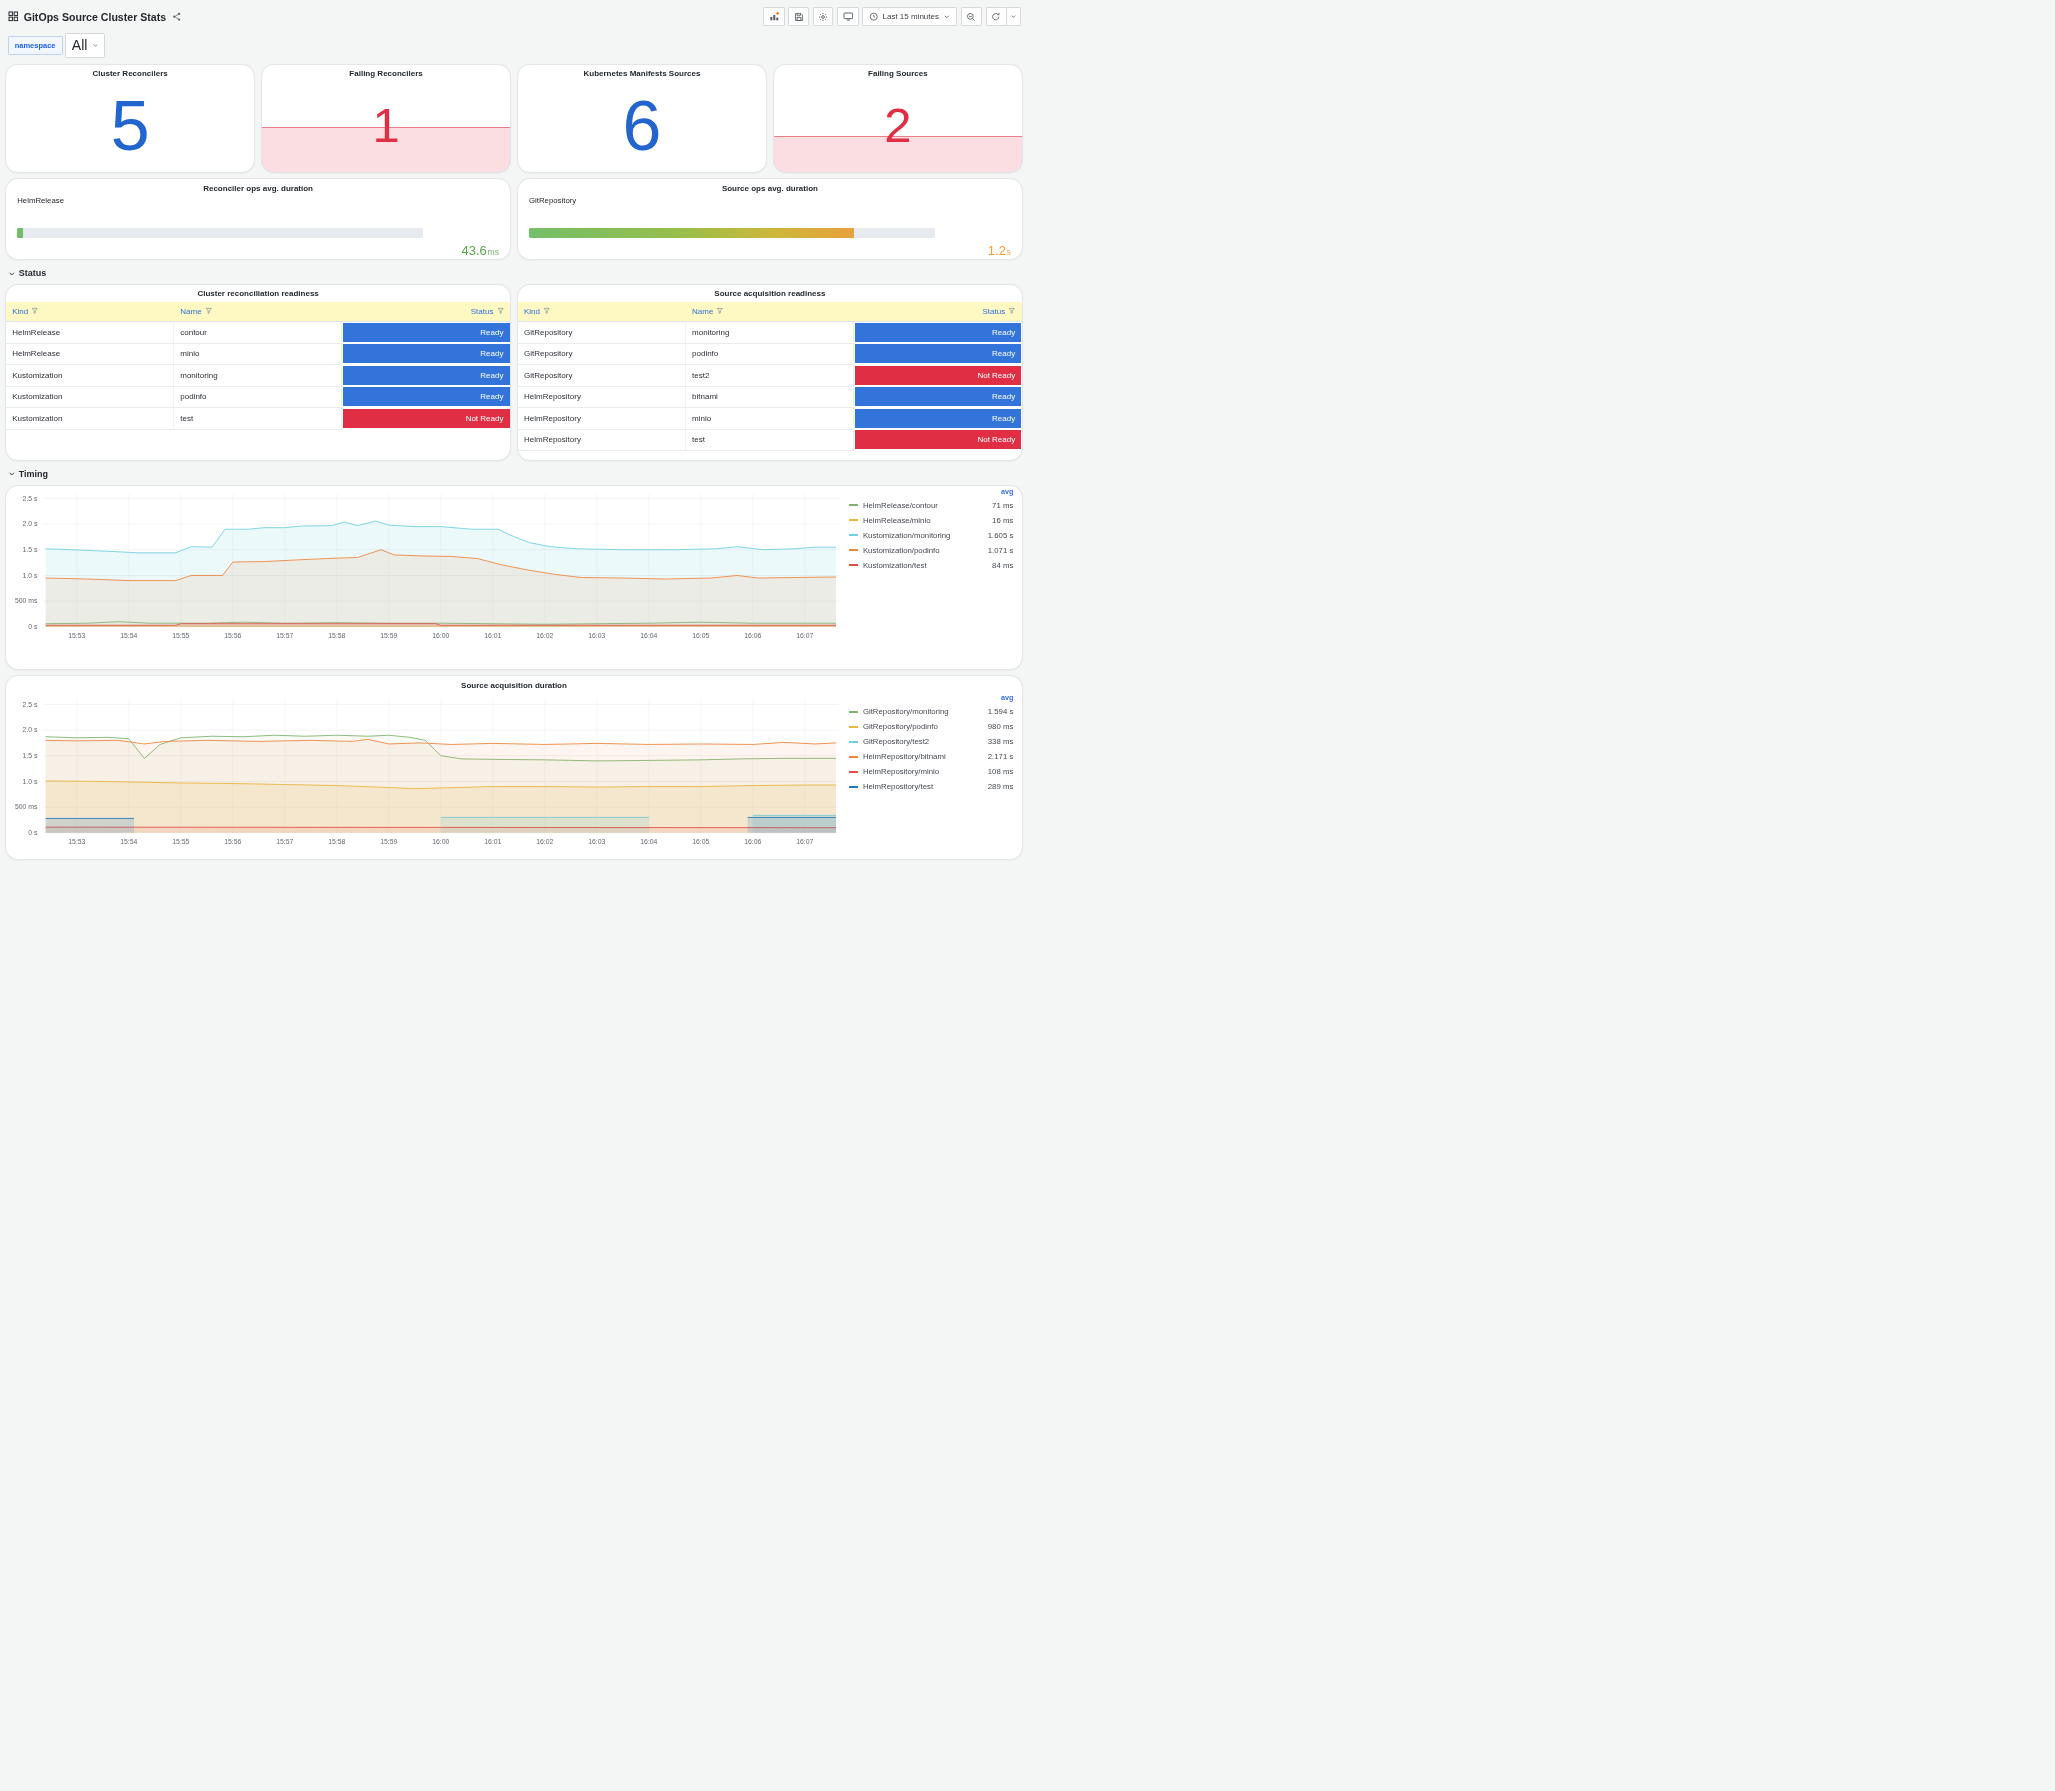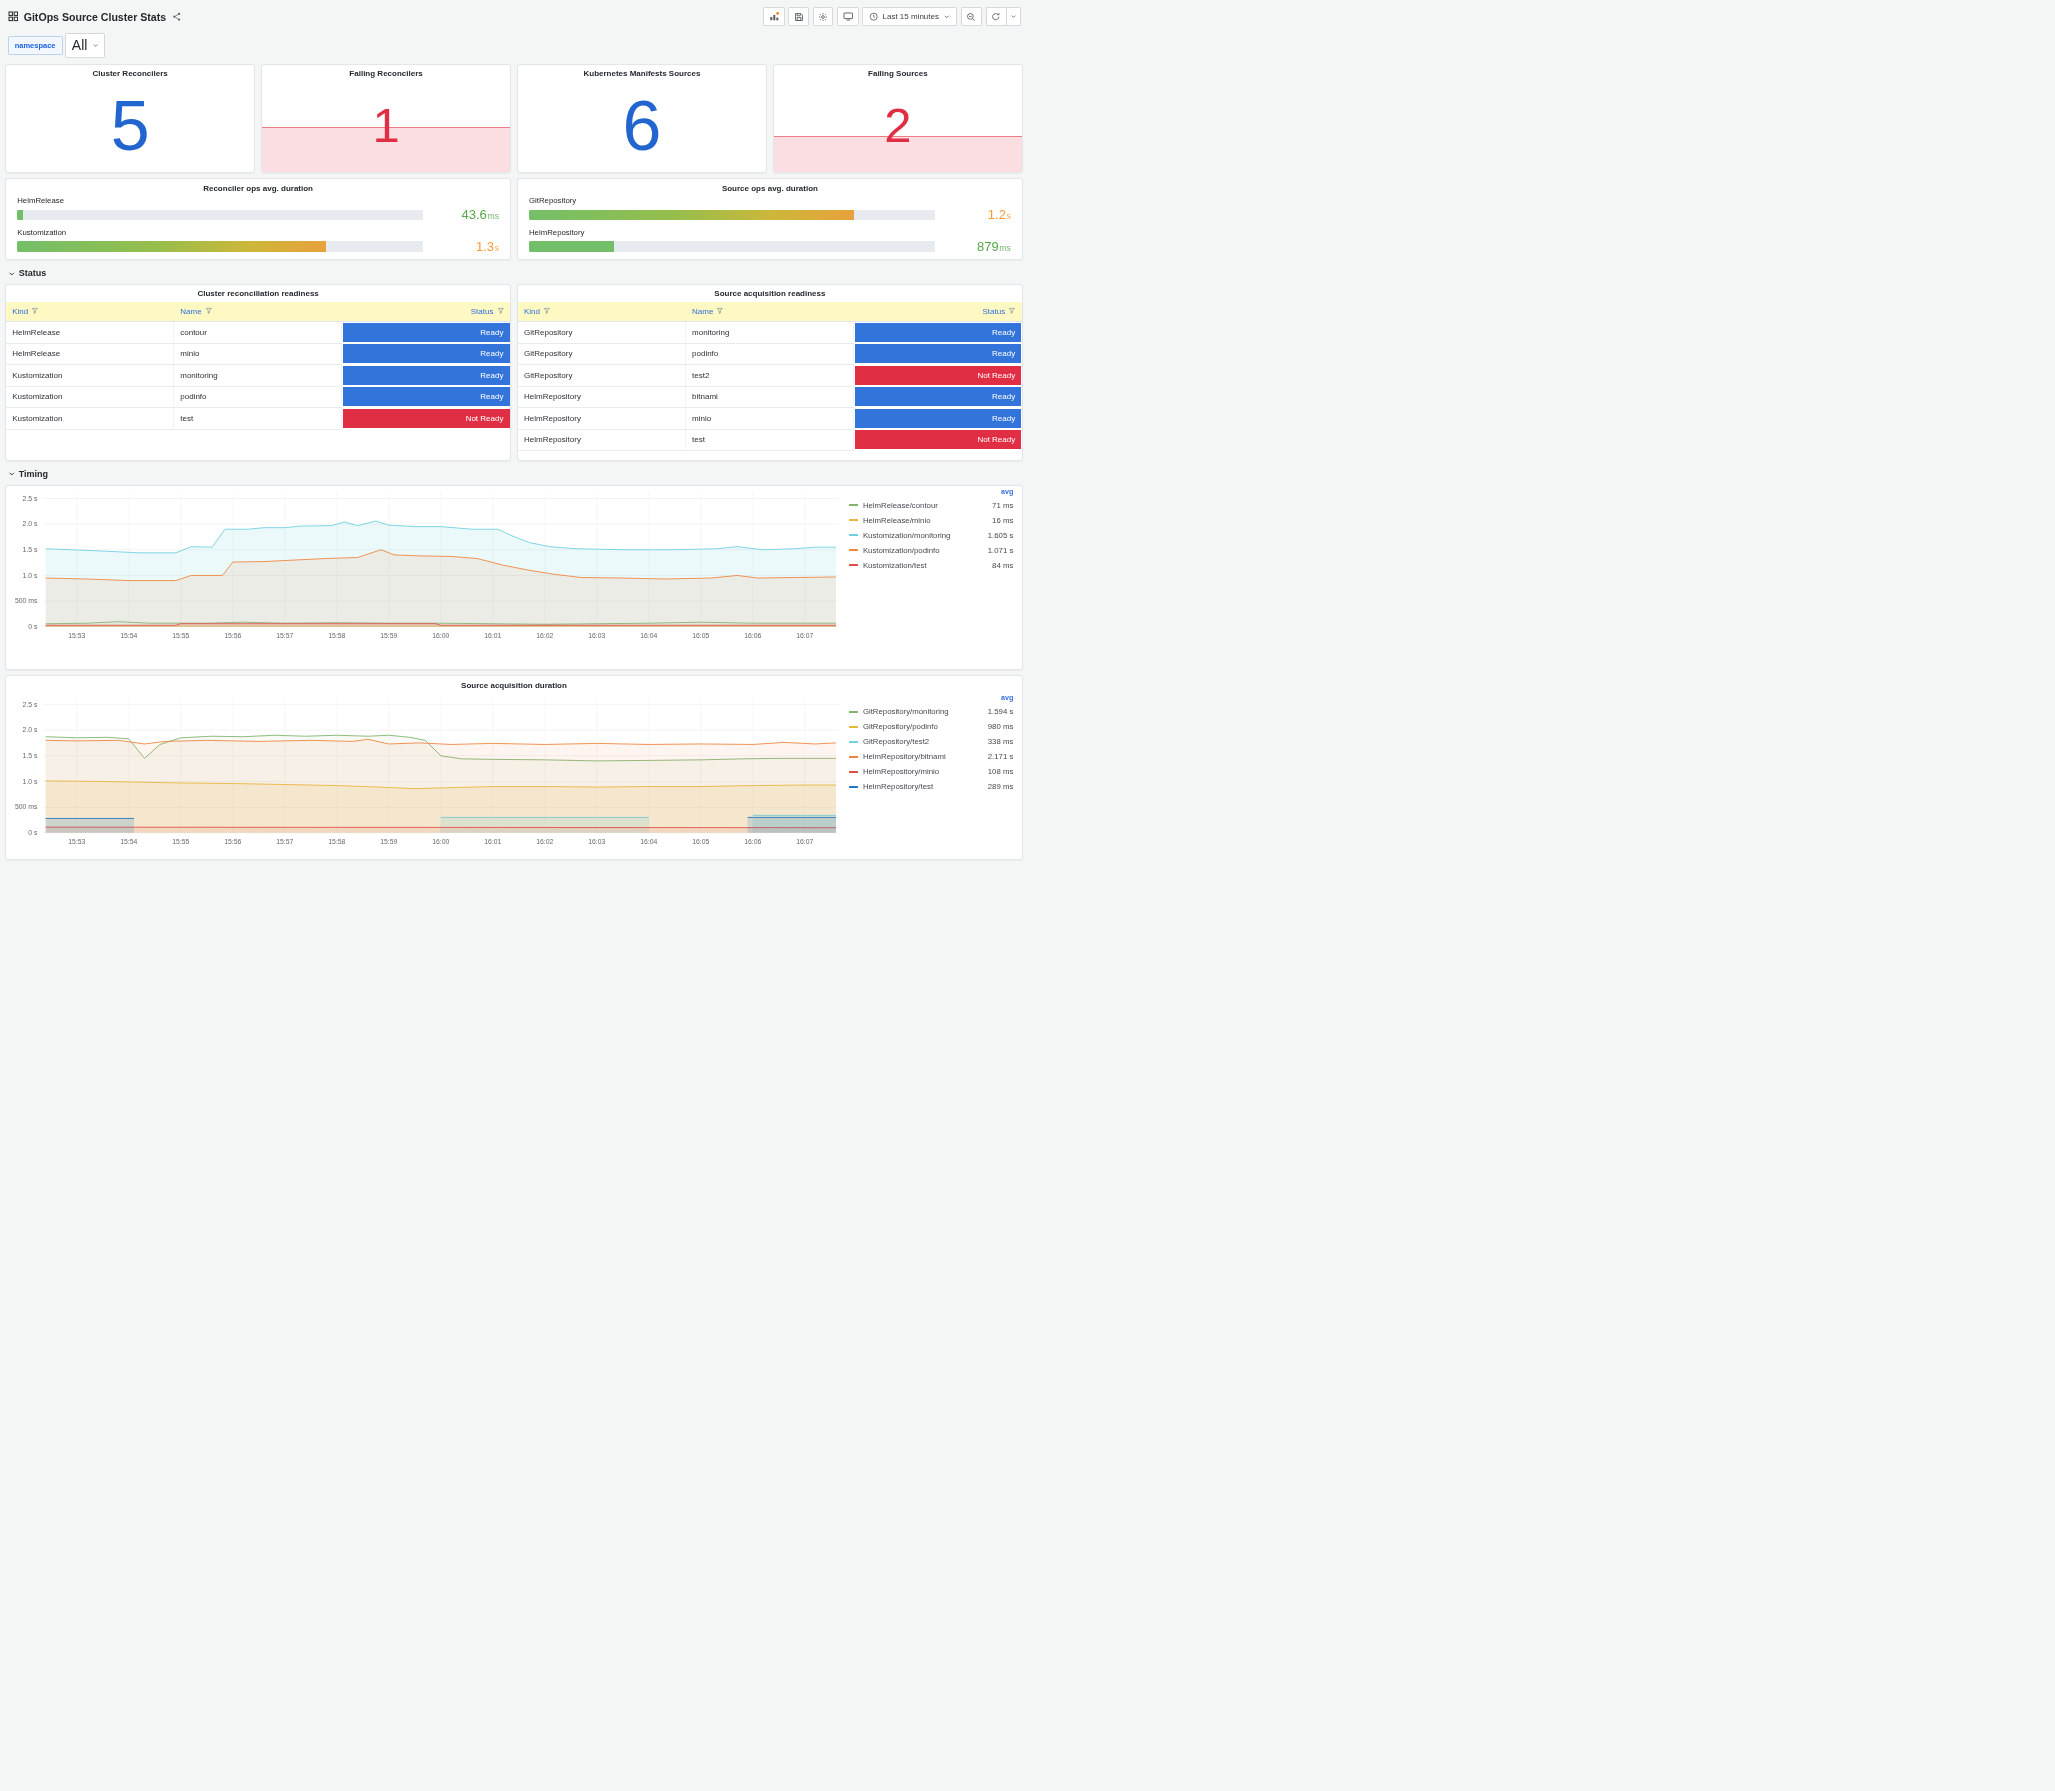--- a/index.html
+++ b/index.html
@@ -25,41 +25,41 @@
   .var-chip { background:#f2f7fd; border:0.6px solid #bcd3ef; color:#1f62e0; font-size:7.5px; font-weight:700;
       padding:3.7px 6.2px; border-radius:1.2px; }
   .var-value { display:inline-flex; align-items:center; gap:4.4px; background:#fff; border:0.6px solid #d5d9de;
       border-radius:1.2px; padding:3.1px 5.6px; font-size:14px; color:#24292e; cursor:pointer; font-family:inherit; }
 
   
   .row { display:grid; gap:5.6px; margin-bottom:5.6px; }
   .stats-row  { grid-template-columns:repeat(4,1fr); }
   .half-row   { grid-template-columns:repeat(2,1fr); }
   .full-row   { grid-template-columns:1fr; }
-  .panel { background:#fff; border:0.6px solid #e2e5e9; border-radius:3px; position:relative;
+  .panel { background:#fff; border:0.6px solid #e2e5e9; border-radius:13px; position:relative;
       box-shadow:0 0.6px 1.2px rgba(0,0,0,0.04); overflow:hidden; }
   .panel-title { text-align:center; font-size:8px; font-weight:700; color:#24292e; padding:4.4px 5px 2.5px 5px;
       cursor:pointer; white-space:nowrap; }
 
   
   .stat-panel { height:109px; }
   .stat-body { position:absolute; inset:15px 0 0 0; display:flex; align-items:center; justify-content:center; }
   .stat-value { font-weight:500; line-height:1; position:relative; z-index:2; }
   .stat-ok .stat-value { font-size:70px; }
   .stat-alert .stat-value { font-size:49px; }
   .spark { position:absolute; bottom:0; left:0; right:0; border-top:1.2px solid; z-index:1; }
 
   
   .gauge-panel { height:82px; padding-bottom:5px; }
   .gauge-rows { padding:1.2px 11.2px 0 11.2px; display:flex; flex-direction:column; gap:5.6px; }
   .gauge-label { font-size:7.8px; color:#24292e; margin-bottom:1.9px; }
   .gauge-line { display:flex; align-items:center; gap:8.7px; }
   .gauge-track { flex:1; height:10.6px; background:#e7eaee; border-radius:1.2px; overflow:hidden; }
   .gauge-fill { height:100%; border-radius:1.2px 0 0 1.2px; }
-  .gauge-value { width:67px; text-align:right; font-size:13px; font-weight:500; white-space:nowrap; }
+  .gauge-value { width:67px; text-align:right; font-size:13px; font-weight:500; white-space:nowrap;margin-top:36px; }
   .gv-unit { font-size:8.7px; opacity:.8; margin-left:0.6px; }
 
   
   .section-head { display:flex; align-items:center; gap:3.7px; font-size:9px; font-weight:700;
       color:#24292e; padding:2.5px 2.5px 5.6px 2.5px; cursor:pointer; }
 
   
   .table-panel { height:177px; }
   .gtable { width:100%; border-collapse:separate; border-spacing:0; margin-top:1.2px; }
   .gtable th { background:#fef9c3; color:#2f6fd9; font-size:8px; font-weight:500; text-align:left;

